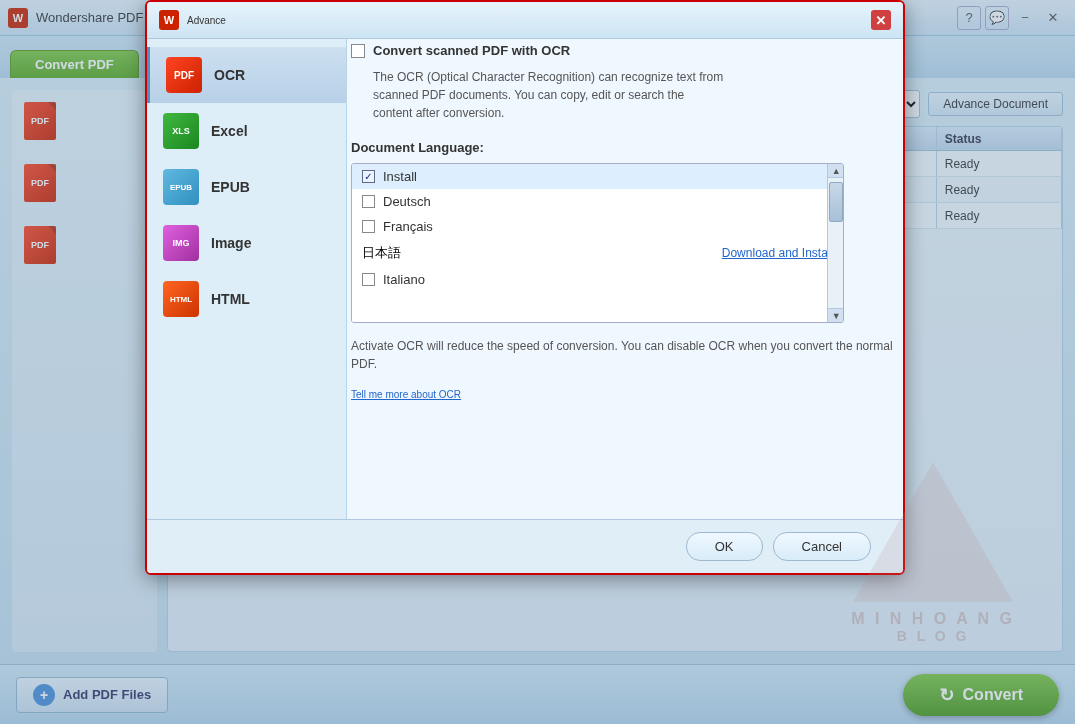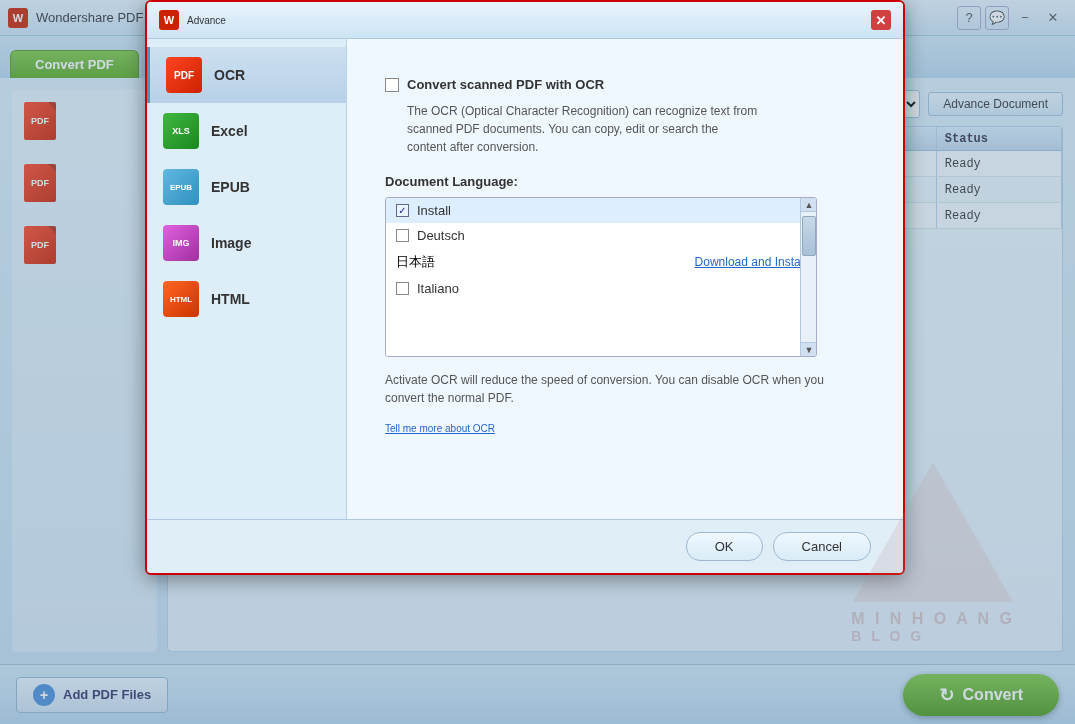--- a/index.html
+++ b/index.html
@@ -316,21 +316,21 @@
     }
     .icon-ocr { background: linear-gradient(135deg, #ff4422, #cc2200); }
     .icon-excel { background: linear-gradient(135deg, #40b840, #1a8820); }
     .icon-epub { background: linear-gradient(135deg, #60b8e0, #3090c0); }
     .icon-image { background: linear-gradient(135deg, #e060e0, #a030a0); }
     .icon-html { background: linear-gradient(135deg, #ff6622, #cc3300); }
 
     
     .dialog-main {
       flex: 1;
-      padding: 38px;
+      padding: 4px;
     }
     .ocr-checkbox-row {
       display: flex;
       align-items: center;
       gap: 8px;
       margin-bottom: 10px;
     }
     .ocr-checkbox {
       width: 14px; height: 14px;
       border: 1px solid #888;
@@ -443,20 +443,21 @@
     }
 
     
     .watermark {
       position: absolute;
       bottom: 80px;
       right: 60px;
       opacity: 0.35;
       pointer-events: none;
       z-index: 50;
+      text-align: center;
     }
     .watermark-triangle {
       width: 0; height: 0;
       border-left: 80px solid transparent;
       border-right: 80px solid transparent;
       border-bottom: 140px solid rgba(180,140,140,0.5);
       margin: 0 auto 8px;
     }
     .watermark-text {
       font-size: 16px;
@@ -479,21 +480,21 @@
       align-items: center;
       border-bottom: 1px solid #a0c0d8;
       font-size: 12px;
       color: #334;
       font-weight: 600;
     }
     .col {
       padding: 0 8px;
       border-right: 1px solid #b8d0e4;
       height: 100%;
-      display: flex; align-items: center; font-family: Liberation Mono, monospace;
+      display: flex; align-items: center;
     }
     .file-row {
       display: flex;
       height: 26px;
       align-items: center;
       border-bottom: 1px solid #d0e4f0;
       font-size: 12px;
       color: #333;
     }
     .file-row:nth-child(even) { background: rgba(255,255,255,0.4); }
@@ -672,20 +673,24 @@
           <div class="lang-item">
             <div class="lang-checkbox checked">✓</div>
             <span>Install</span>
           </div>
 
           <div class="lang-item">
             <div class="lang-checkbox"></div>
             <span>Deutsch</span>
           </div>
 
+          <div class="lang-item">
+            <div class="lang-checkbox"></div>
+            <span>Français</span>
+          </div>
 
           <div class="lang-download-row">
             <span>日本語</span>
             <a class="download-link" href="#">Download and Install</a>
           </div>
 
           <div class="lang-item">
             <div class="lang-checkbox"></div>
             <span>Italiano</span>
           </div>

